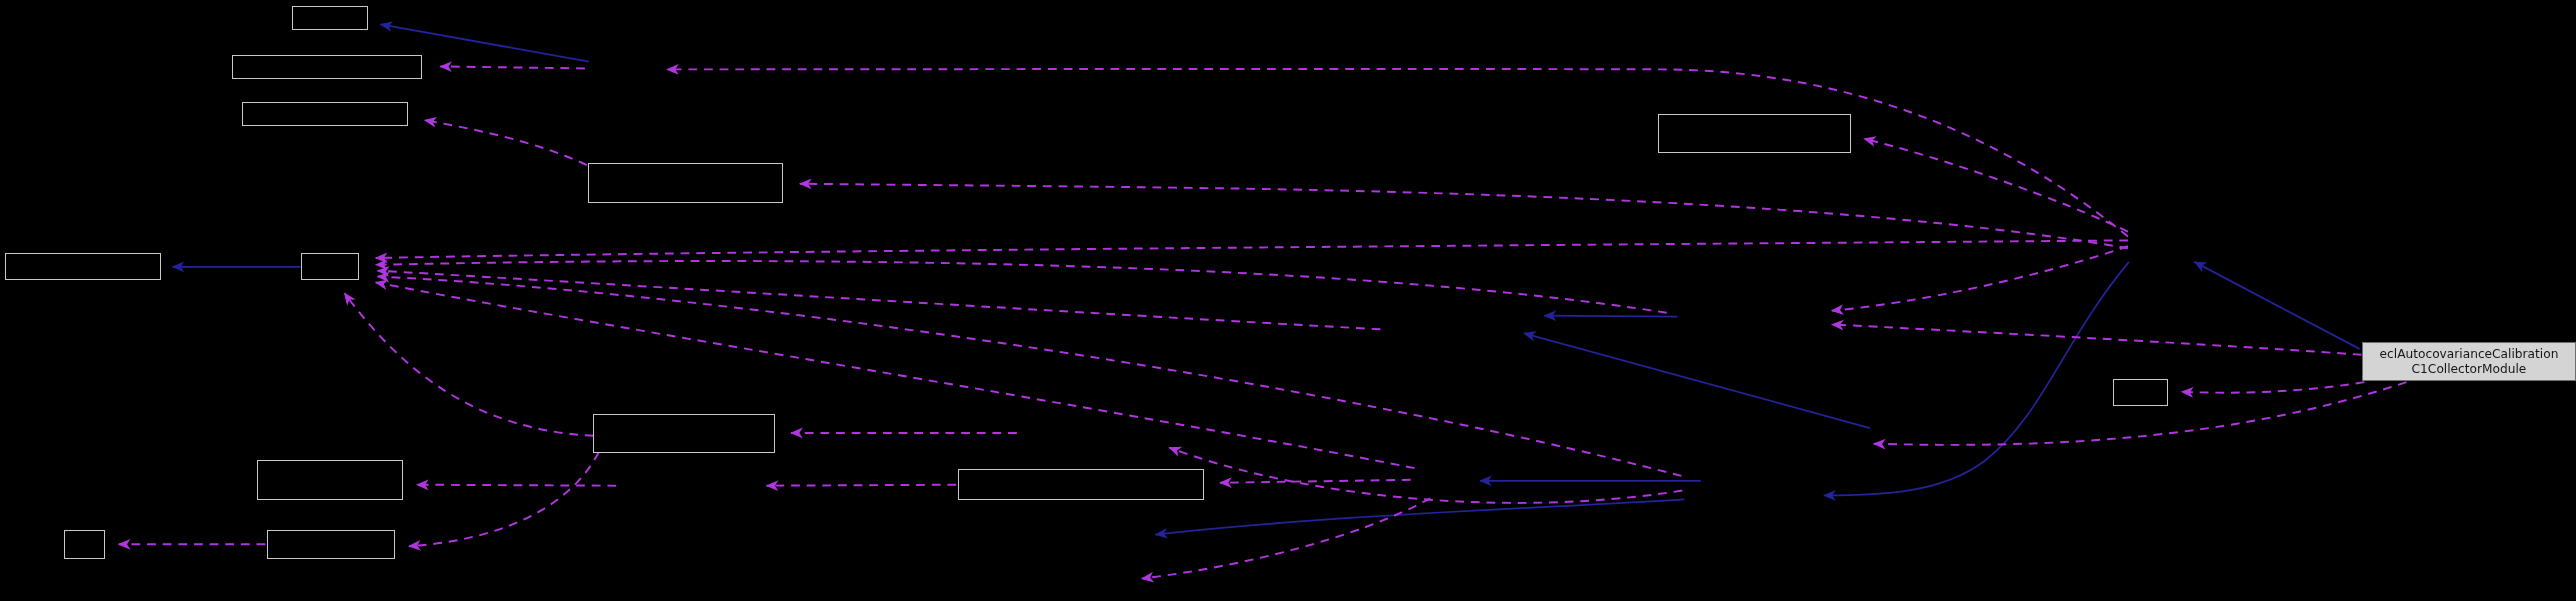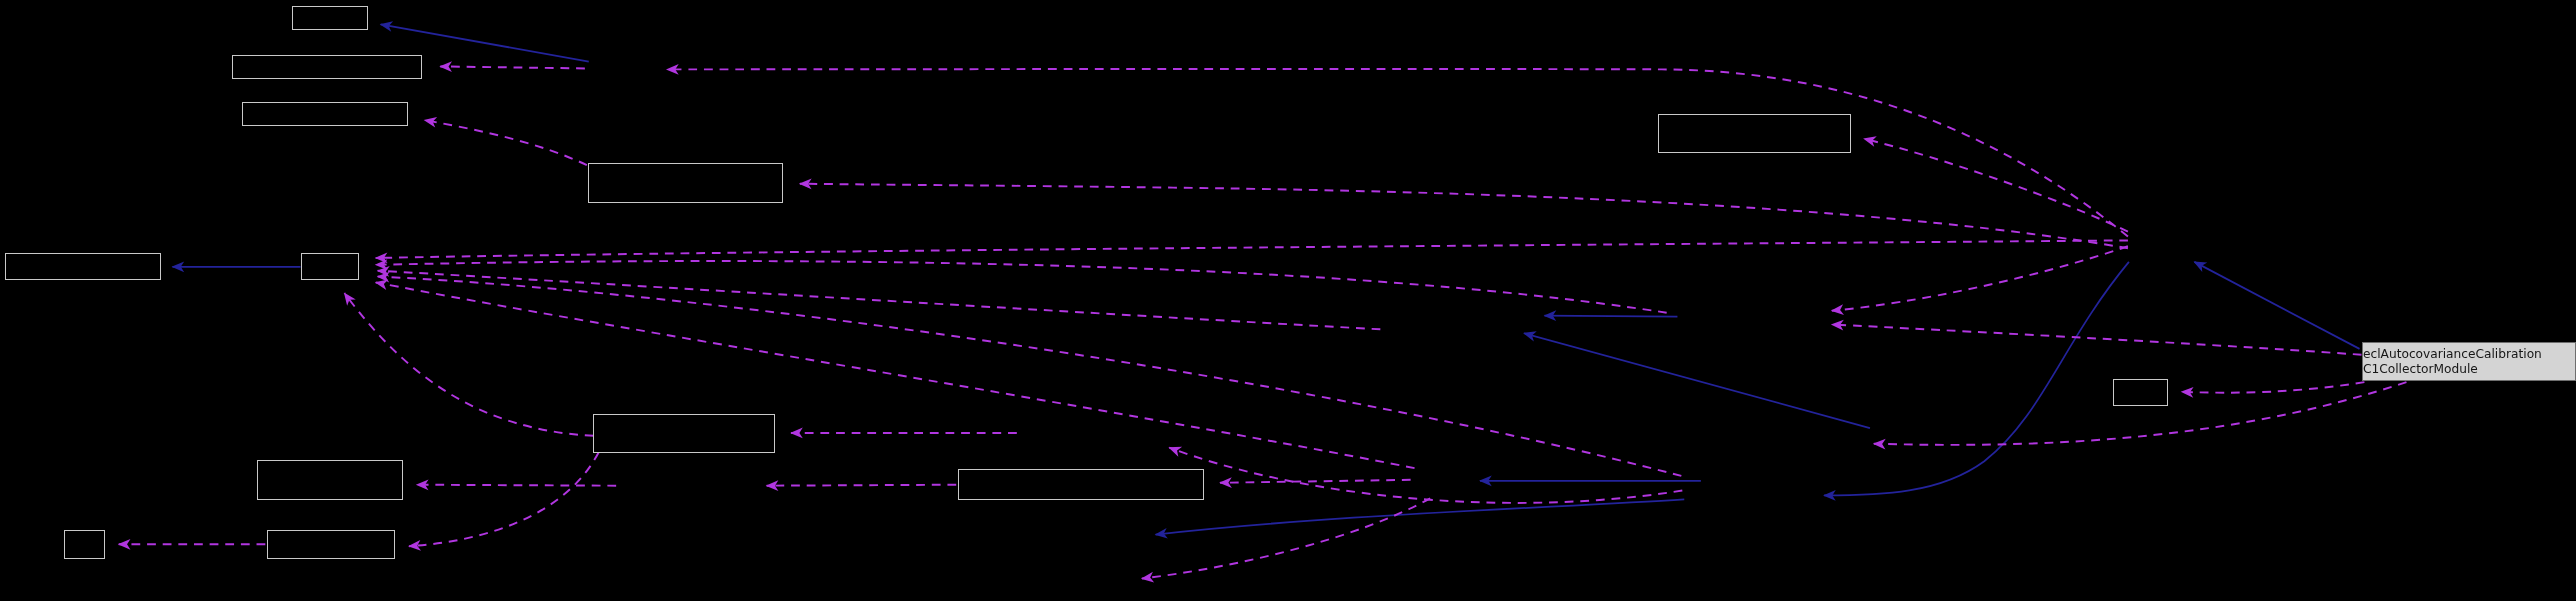--- a/index.html
+++ b/index.html
@@ -15,21 +15,21 @@
     position:absolute;
     background:#000;
     border:1.5px solid #c9c9c9;
     box-sizing:border-box;
   }
   .gnode-current{
     position:absolute;
     background:#d4d4d4;
     border:1.5px solid #6e6e6e;
     box-sizing:border-box;
-    display:flex;flex-direction:column;align-items:flex-start;justify-content:center;
+    display:flex;flex-direction:column;align-items:center;justify-content:center;
     color:#161616;
     font-size:12.2px;
     line-height:1.16;
     text-align:center;
     white-space:nowrap;
   }
 </style>
 </head>
 <body>
 

